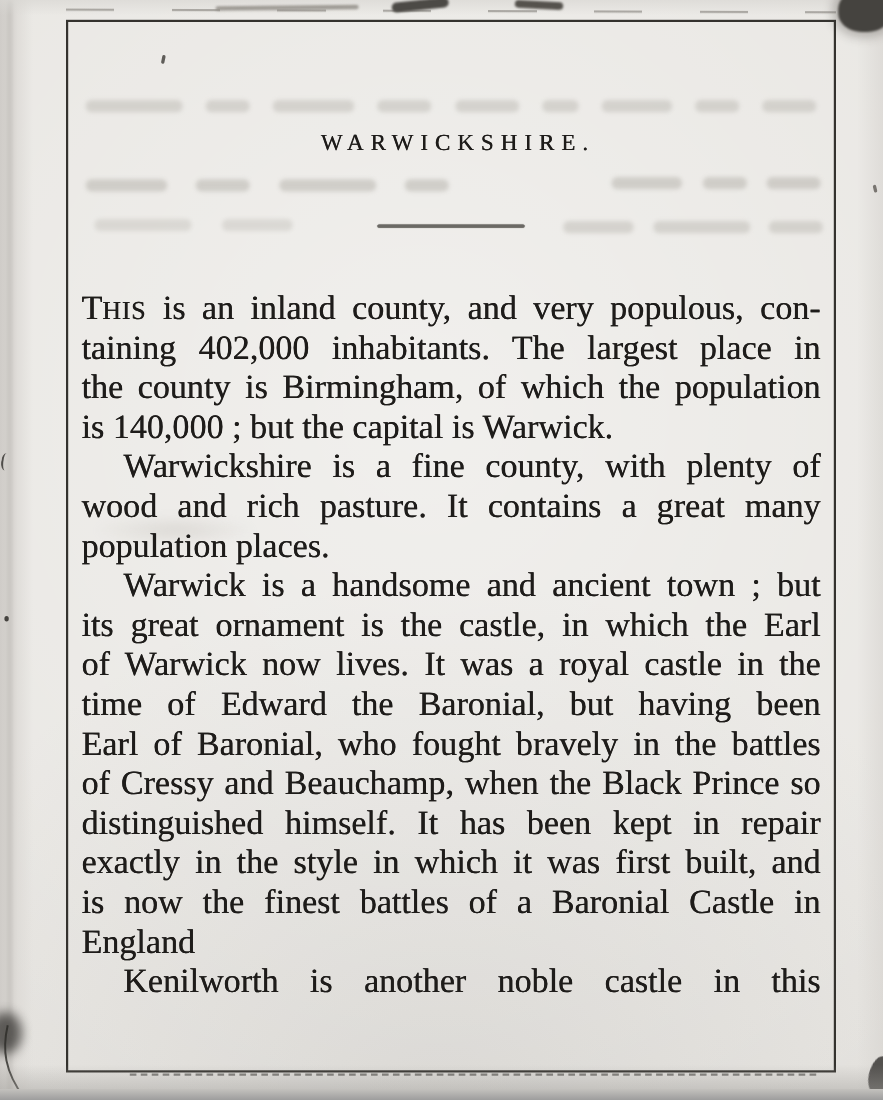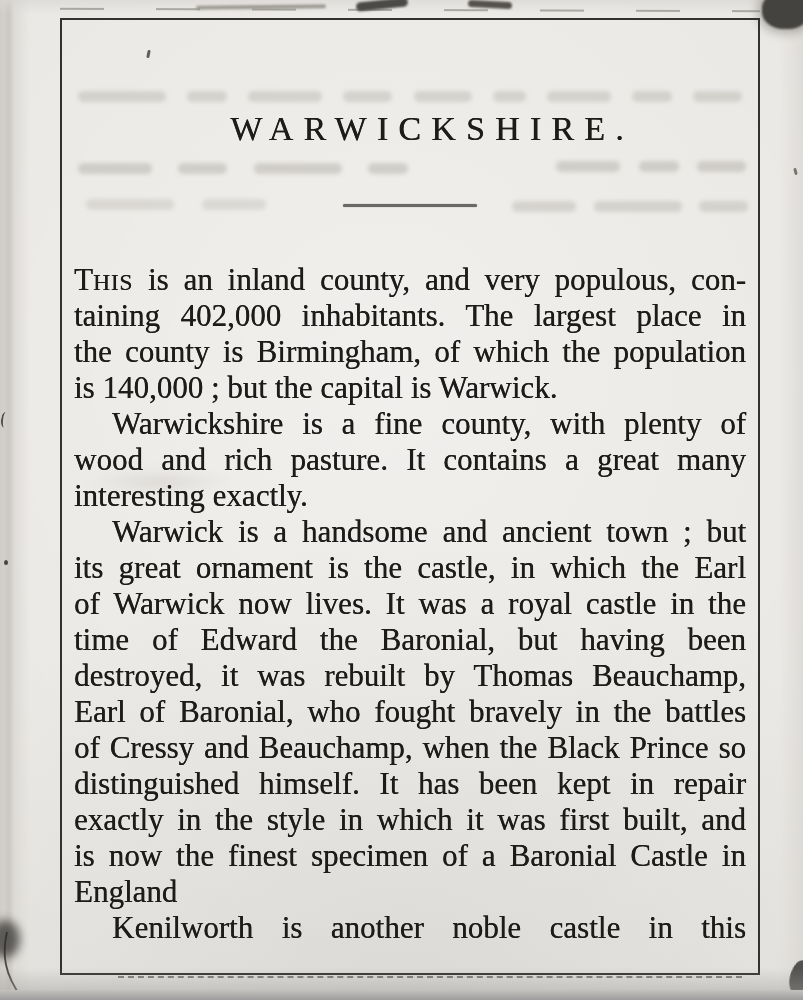--- a/index.html
+++ b/index.html
@@ -39,21 +39,21 @@
   .bleed{display:flex;justify-content:space-between;align-items:center;filter:blur(2px);}
   .bleed i{display:block;height:11px;background:#b3b0a9;border-radius:5px;}
   .w1{width:58px}.w2{width:40px}.w3{width:74px}.w4{width:33px}.w5{width:88px}.w6{width:49px}.w7{width:64px}
   .ba{left:78px;top:88px;width:664px;height:16px;opacity:.42;}
   .bb{left:78px;top:160px;width:330px;height:16px;opacity:.5;}
   .bb2{left:556px;top:158px;width:190px;height:16px;opacity:.5;}
   .bc{left:86px;top:197px;width:180px;height:14px;opacity:.32;}
   .bc2{left:512px;top:199px;width:236px;height:14px;opacity:.42;}
   .bd{left:84px;top:468px;width:150px;height:28px;background:radial-gradient(ellipse at center,#c7c4be,rgba(199,196,190,0) 70%);filter:blur(4px);opacity:.45;}
   
-  .title{left:78px;top:112px;width:698px;text-align:center;font-size:34px;line-height:34px;
+  .title{left:64px;top:112px;width:698px;text-align:center;font-size:21px;line-height:34px;
     letter-spacing:.30em;text-indent:.30em;text-shadow:.3px 0 0 currentColor;}
   .divider{left:343px;top:204px;width:134px;height:2.5px;background:#55534e;border-radius:2px;box-shadow:0 0 1px #55534e;opacity:.85;}
   .text{left:74px;top:262px;width:672px;font-size:31px;line-height:36px;text-shadow:.25px 0 0 currentColor;}
   .line{height:36px;text-align:justify;text-align-last:justify;}
   .noj{text-align-last:left;}
   .ind{text-indent:38px;}
   .sc{font-size:.76em;letter-spacing:.03em;}
 </style>
 </head>
 <body>
@@ -110,32 +110,31 @@
   <div class="abs divider"></div>
 
   <div class="abs text">
     <div class="line"><span class="lead">T</span><span class="sc">HIS</span><span> is an inland county, and very populous, con-</span></div>
     <div class="line"><span>taining 402,000 inhabitants. The largest place in</span></div>
     <div class="line"><span>the county is Birmingham, of which the population</span></div>
     <div class="line noj"><span>is 140,000 ; but the capital is Warwick.</span></div>
 
     <div class="line ind"><span>Warwickshire is a fine county, with plenty of</span></div>
     <div class="line"><span>wood and rich pasture. It contains a great many</span></div>
-    <div class="line noj"><span>interesting exactly.</span></div>
+    <div class="line noj"><span>population places.</span></div>
 
     <div class="line ind"><span>Warwick is a handsome and ancient town ; but</span></div>
     <div class="line"><span>its great ornament is the castle, in which the Earl</span></div>
     <div class="line"><span>of Warwick now lives. It was a royal castle in the</span></div>
     <div class="line"><span>time of Edward the Baronial, but having been</span></div>
-    <div class="line"><span>destroyed, it was rebuilt by Thomas Beauchamp,</span></div>
     <div class="line"><span>Earl of Baronial, who fought bravely in the battles</span></div>
     <div class="line"><span>of Cressy and Beauchamp, when the Black Prince so</span></div>
     <div class="line"><span>distinguished himself. It has been kept in repair</span></div>
     <div class="line"><span>exactly in the style in which it was first built, and</span></div>
-    <div class="line"><span>is now the finest specimen of a Baronial Castle in</span></div>
+    <div class="line"><span>is now the finest battles of a Baronial Castle in</span></div>
     <div class="line noj"><span>England</span></div>
 
     <div class="line ind"><span>Kenilworth is another noble castle in this</span></div>
   </div>
 
   <div class="abs blob-bl"></div>
   <svg class="abs hair-svg" width="40" height="72" viewBox="0 0 40 72">
     <path d="M7,4 C2,26 4,46 22,70" stroke="#2c2a27" stroke-width="1.8" fill="none" opacity="0.8"></path>
   </svg>
   <div class="abs speck-paren"></div>

